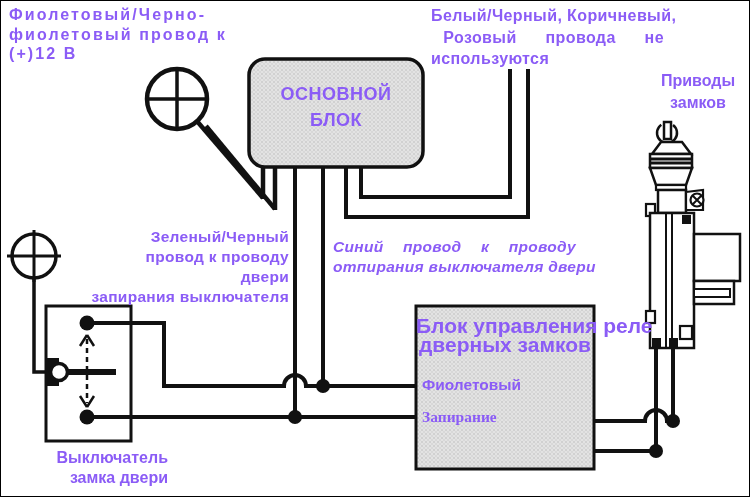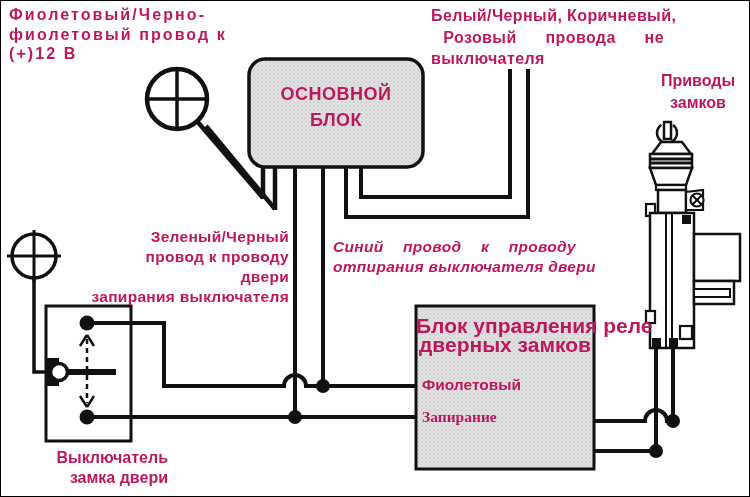--- a/index.html
+++ b/index.html
@@ -2,21 +2,21 @@
 <html><head>
 <meta charset="utf-8">
 <style>
   html,body{margin:0;padding:0;background:#fff;}
   .stage{
     position:relative;width:750px;height:497px;background:#fff;
     border:1px solid #000;box-sizing:border-box;overflow:hidden;
     font-family:"Liberation Sans", sans-serif;color:#111;
   }
   .stage svg{position:absolute;left:0;top:0;}
-  .lbl{position:absolute;font-weight:bold;color:#be185d;white-space:nowrap;}
+  .lbl{position:absolute;font-weight:bold;color:#8b5cf6;white-space:nowrap;}
   .lbl span{display:block;}
   .violet{left:8px;top:4px;font-size:16px;line-height:19.5px;letter-spacing:2.1px;}
   .unused{left:430px;top:4px;font-size:16px;line-height:21.5px;letter-spacing:.4px;}
   .unused .ws{word-spacing:24px;text-align:center;}
   .mainblock-text{left:248px;top:80px;width:174px;text-align:center;font-size:18px;line-height:26px;letter-spacing:.5px;}
   .actuators{left:642px;top:69px;width:110px;text-align:center;font-size:16px;line-height:22px;}
   .green{left:88px;top:226px;width:200px;text-align:right;font-size:15.5px;line-height:20px;letter-spacing:.3px;}
   .blue{left:332px;top:236px;font-size:15.5px;line-height:20px;letter-spacing:.3px;font-style:italic;}
   .blue .ws{word-spacing:15px;}
   .relay-title{left:415px;top:315px;width:178px;text-align:center;font-size:21px;line-height:19px;}
@@ -145,21 +145,21 @@
 
   <div class="lbl violet">
     <span>Фиолетовый/Черно-</span>
     <span>фиолетовый провод к</span>
     <span>(+)12 В</span>
   </div>
 
   <div class="lbl unused">
     <span>Белый/Черный, Коричневый,</span>
     <span class="ws">Розовый провода не</span>
-    <span>выключателя</span>
+    <span>используются</span>
   </div>
 
   <div class="lbl mainblock-text">
     <span>ОСНОВНОЙ</span>
     <span>БЛОК</span>
   </div>
 
   <div class="lbl actuators">
     <span>Приводы</span>
     <span>замков</span>

